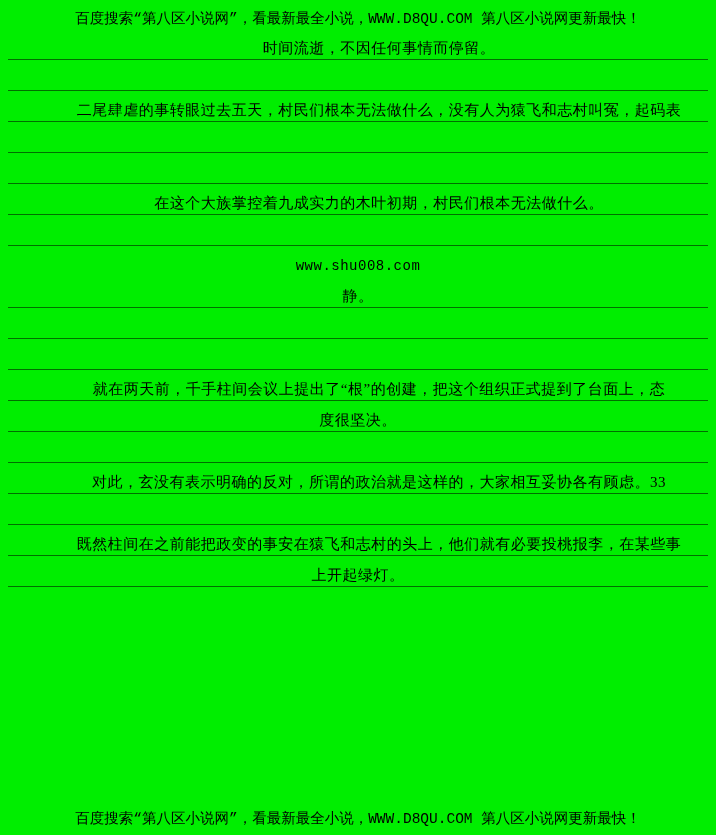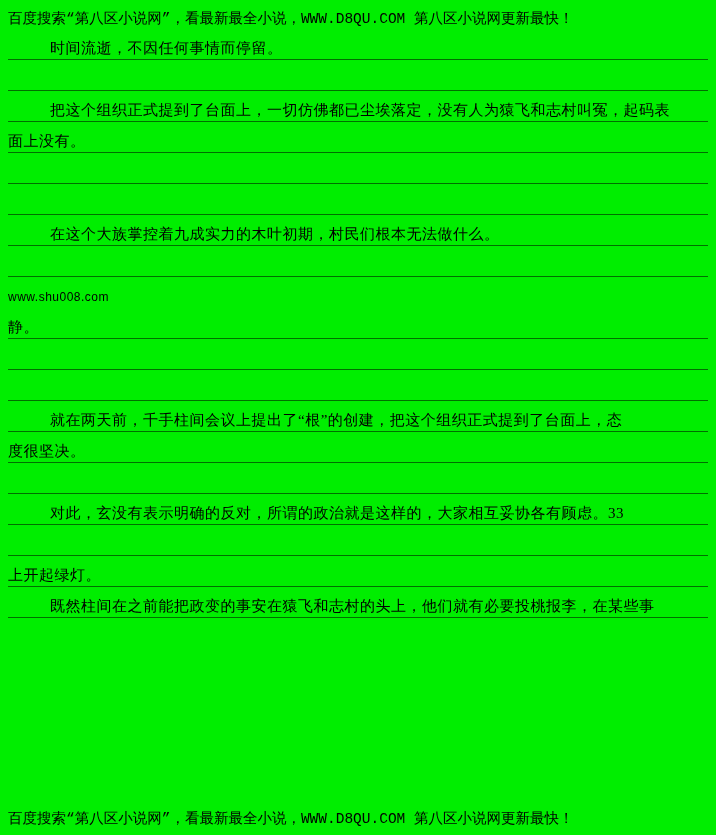--- a/index.html
+++ b/index.html
@@ -13,20 +13,21 @@
     font-family: "Liberation Serif", "DejaVu Serif", serif;
     color: #000000;
     overflow: hidden;
   }
   .page {
     position: relative;
     width: 716px;
     height: 835px;
     box-sizing: border-box;
     padding: 0 8px;
+    text-align: center;
   }
   .header-line,
   .footer-line {
     font-family: "Liberation Mono", "DejaVu Sans Mono", monospace;
     font-size: 14.5px;
     letter-spacing: 0px;
     white-space: nowrap;
     line-height: 20px;
     padding-top: 9px;
   }
@@ -55,58 +56,57 @@
     border-bottom: 1px solid #006f00;
   }
   .tline .indent {
     display: inline-block;
     width: 42px;
   }
   .tline.no-rule::after {
     display: none;
   }
   .watermark {
-    font-family: Liberation Sans, sans-serif;
-    font-size: 12px;
+    font-family: Liberation Mono, monospace;
+    font-size: 14px;
     letter-spacing: 0.5px;
   }
   .footer-wrap {
     position: absolute;
     left: 8px;
     right: 8px;
     bottom: 6px;
   }
 </style>
 </head>
 <body>
 
 <div class="page">
 
   <div class="header-line">百度搜索“第八区小说网”，看最新最全小说，WWW.D8QU.COM   第八区小说网更新最快！</div>
 
   <div class="body-block">
 
     <div class="tline"><span class="indent"></span><span>时间流逝，不因任何事情而停留。</span></div>
     <div class="tline"><span></span></div>
-    <div class="tline"><span class="indent"></span><span>把这个组织正式提到了台面上，一切仿佛都已尘埃落定，没有人为猿飞和志村叫冤，起码表</span></div>
-    <div class="tline"><span>面上没有。</span></div>
+    <div class="tline"><span class="indent"></span><span>二尾肆虐的事转眼过去五天，村民们根本无法做什么，没有人为猿飞和志村叫冤，起码表</span></div>
     <div class="tline"><span></span></div>
     <div class="tline"><span></span></div>
     <div class="tline"><span class="indent"></span><span>在这个大族掌控着九成实力的木叶初期，村民们根本无法做什么。</span></div>
     <div class="tline"><span></span></div>
     <div class="tline no-rule"><span class="watermark">www.shu008.com</span></div>
     <div class="tline"><span>静。</span></div>
     <div class="tline"><span></span></div>
     <div class="tline"><span></span></div>
     <div class="tline"><span class="indent"></span><span>就在两天前，千手柱间会议上提出了“根”的创建，把这个组织正式提到了台面上，态</span></div>
     <div class="tline"><span>度很坚决。</span></div>
     <div class="tline"><span></span></div>
     <div class="tline"><span class="indent"></span><span>对此，玄没有表示明确的反对，所谓的政治就是这样的，大家相互妥协各有顾虑。33</span></div>
     <div class="tline"><span></span></div>
+    <div class="tline"><span class="indent"></span><span>既然柱间在之前能把政变的事安在猿飞和志村的头上，他们就有必要投桃报李，在某些事</span></div>
     <div class="tline"><span>上开起绿灯。</span></div>
-    <div class="tline"><span class="indent"></span><span>既然柱间在之前能把政变的事安在猿飞和志村的头上，他们就有必要投桃报李，在某些事</span></div>
   </div>
 
   <div class="footer-wrap">
     <div class="footer-line">百度搜索“第八区小说网”，看最新最全小说，WWW.D8QU.COM   第八区小说网更新最快！</div>
   </div>
 
 </div>
 
 </body></html>

